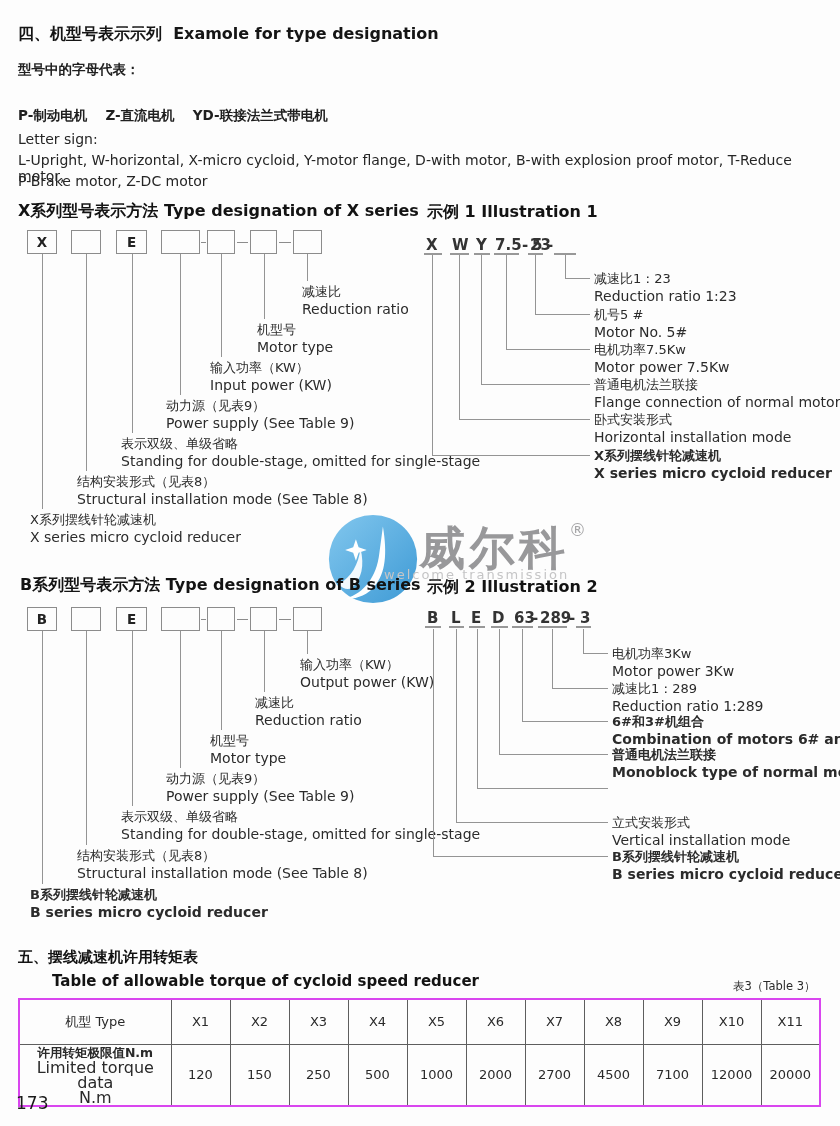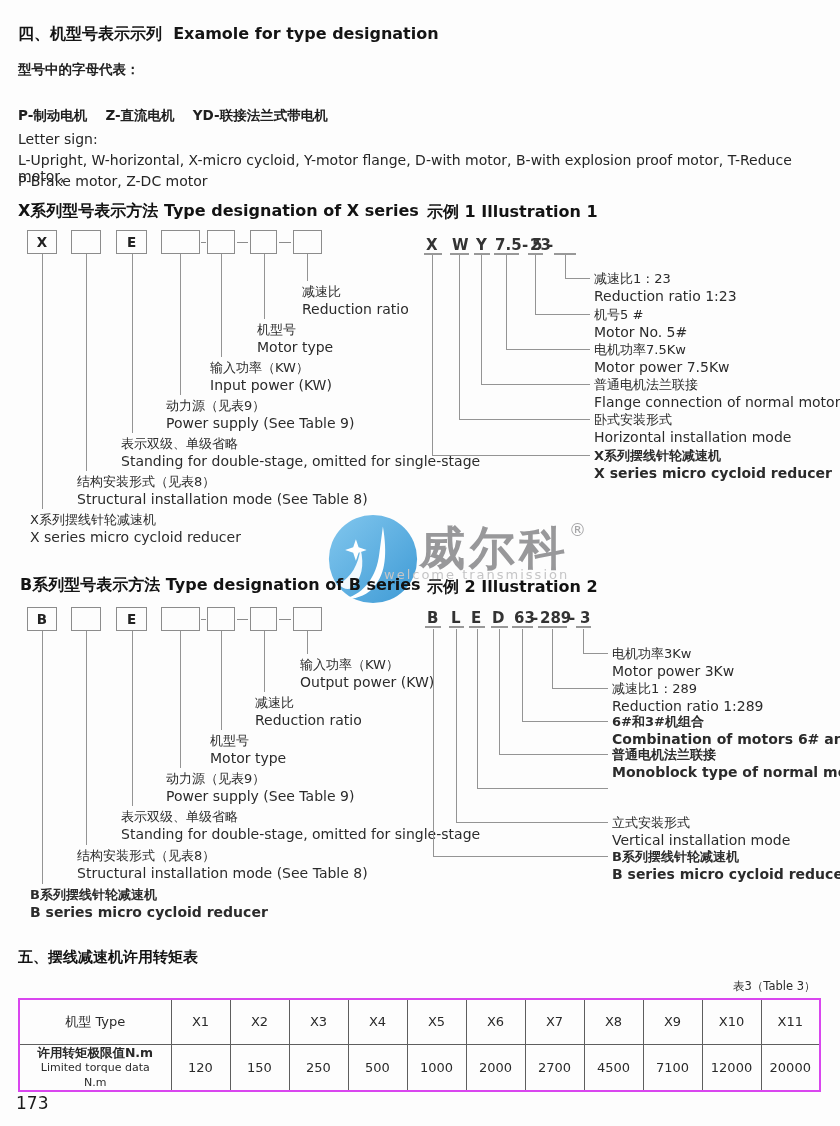--- a/index.html
+++ b/index.html
@@ -28,21 +28,21 @@
               color:#98989a; letter-spacing:4px; white-space:nowrap; }
   .wm-brand sup { font-size:17px; font-weight:normal; color:#a5a5a7; vertical-align:28px; }
   .wm-tag { position:absolute; left:384px; top:567px; font-size:13px; color:#c5c5c6; letter-spacing:2px; }
   .t3 { position:absolute; left:18px; top:998px; border-collapse:collapse; table-layout:fixed; }
   .t3 td { border:1px solid #5e5e5e; text-align:center; vertical-align:middle;
            font-size:13px; color:#2a2a2a; padding:0; }
   .t3 { border:2px solid #d946ef; }
   .t3 .hrow td { height:45px; }
   .t3 .drow td { height:46px; }
   .cell-label-zh { font-size:12.5px; font-weight:bold; display:block; line-height:15px; }
-  .cell-label-en { font-size:11px; display:block; line-height:15px; }
+  .cell-label-en { font-size:16px; display:block; line-height:15px; }
   .tag3 { position:absolute; left:733px; top:979px; font-size:11.5px; color:#2a2a2a; }
   .pageno { position:absolute; left:16px; top:1093px; font-size:17px; color:#1a1a1a; }
 </style>
 </head>
 <body>
 
 <div class="page">
 
   <div class="wm">
     <svg style="position:absolute;left:328px;top:514px;" width="90" height="90" viewBox="0 0 100 100">
@@ -276,20 +276,21 @@
   <div class="dlabel" style="left:612px;top:814px;">
       <span class="zh">立式安装形式</span>
       <span class="en">Vertical installation mode</span>
     </div>
   <div class="dlabel bold" style="left:612px;top:848px;">
       <span class="zh">B系列摆线针轮减速机</span>
       <span class="en">B series micro cycloid reducer</span>
     </div>
 
   <div class="abs" style="left:18px;top:948px;font-size:15px;font-weight:bold;color:#131313;">五、摆线减速机许用转矩表</div>
+  <div class="abs" style="left:52px;top:972px;font-size:15px;font-weight:bold;color:#131313;">Table of allowable torque of cycloid speed reducer</div>
   <div class="tag3">表3（Table 3）</div>
 
   <table class="t3">
     <colgroup>
       <col style="width:152px;">
       <col style="width:59px;">
         <col style="width:59px;">
         <col style="width:59px;">
         <col style="width:59px;">
       <col style="width:59px;">

